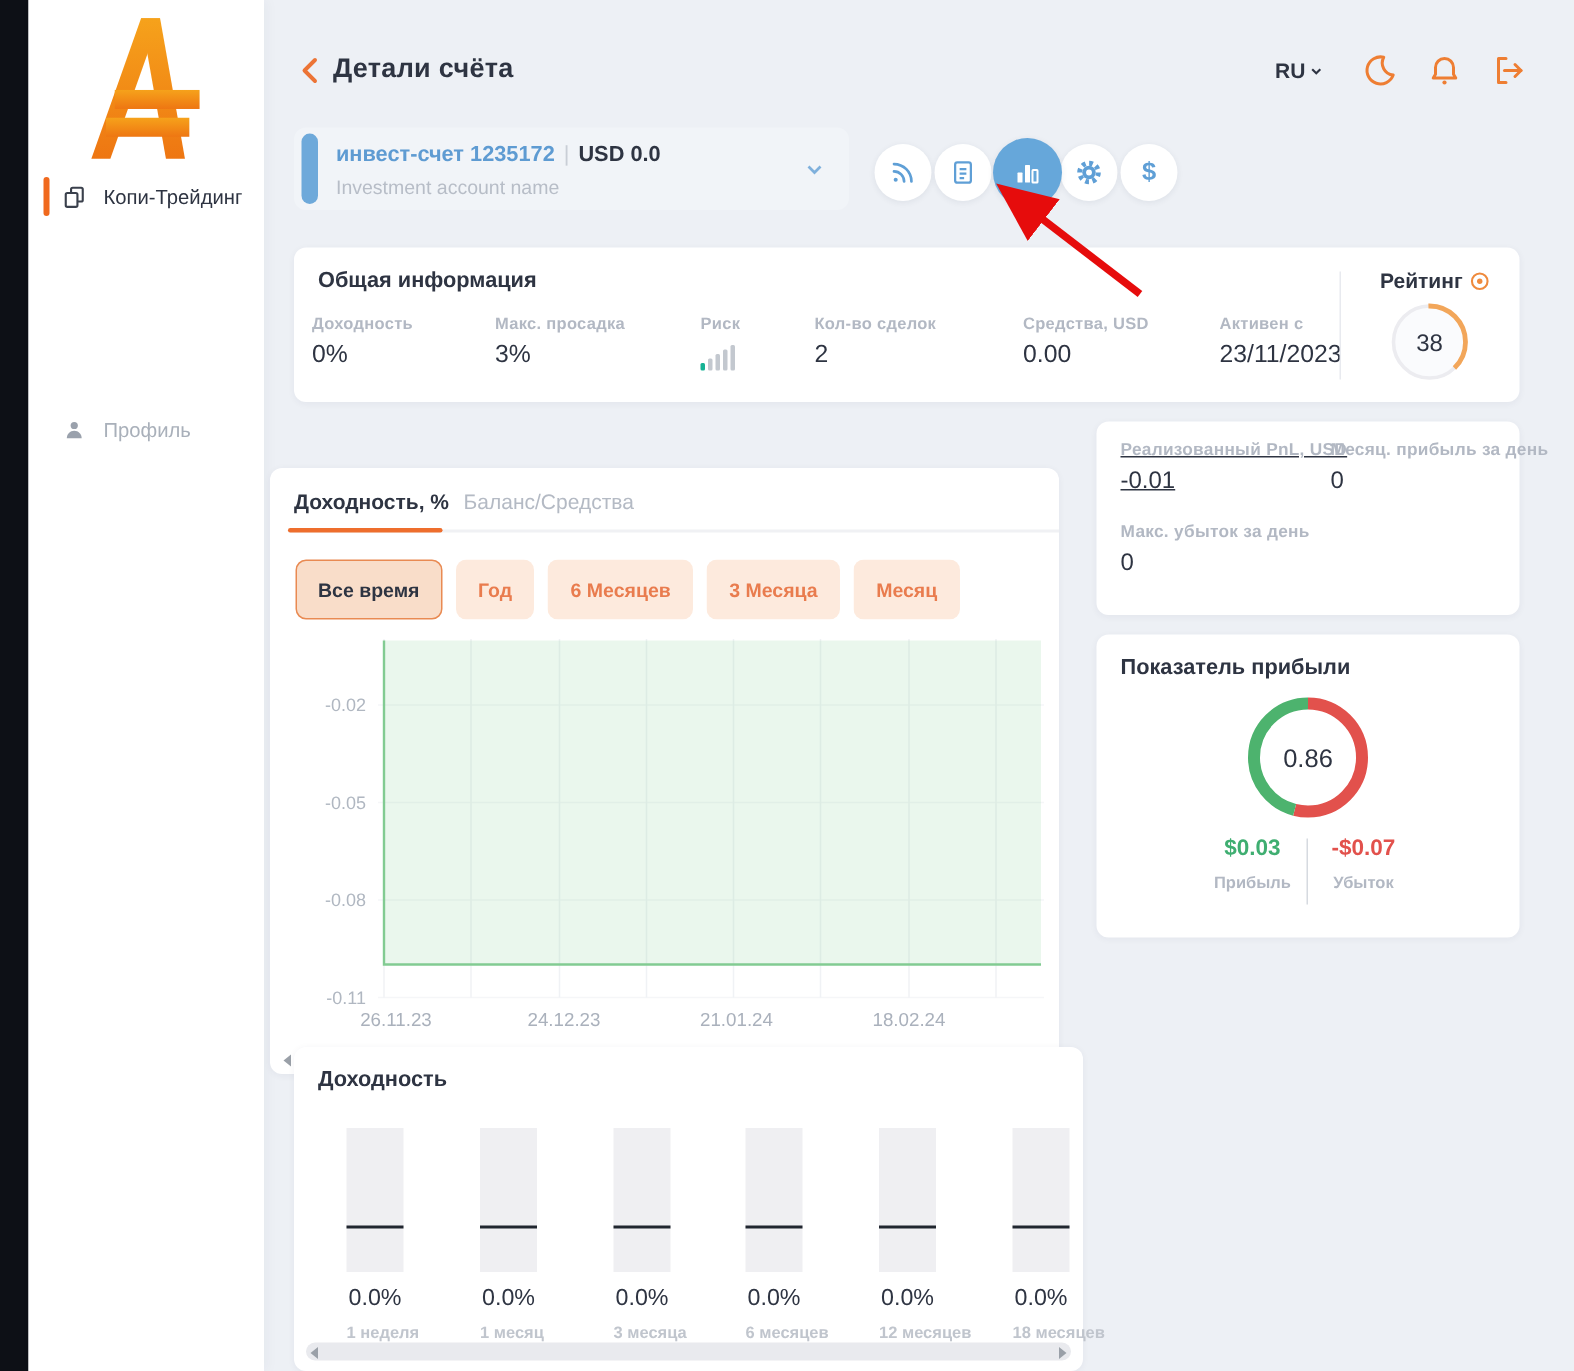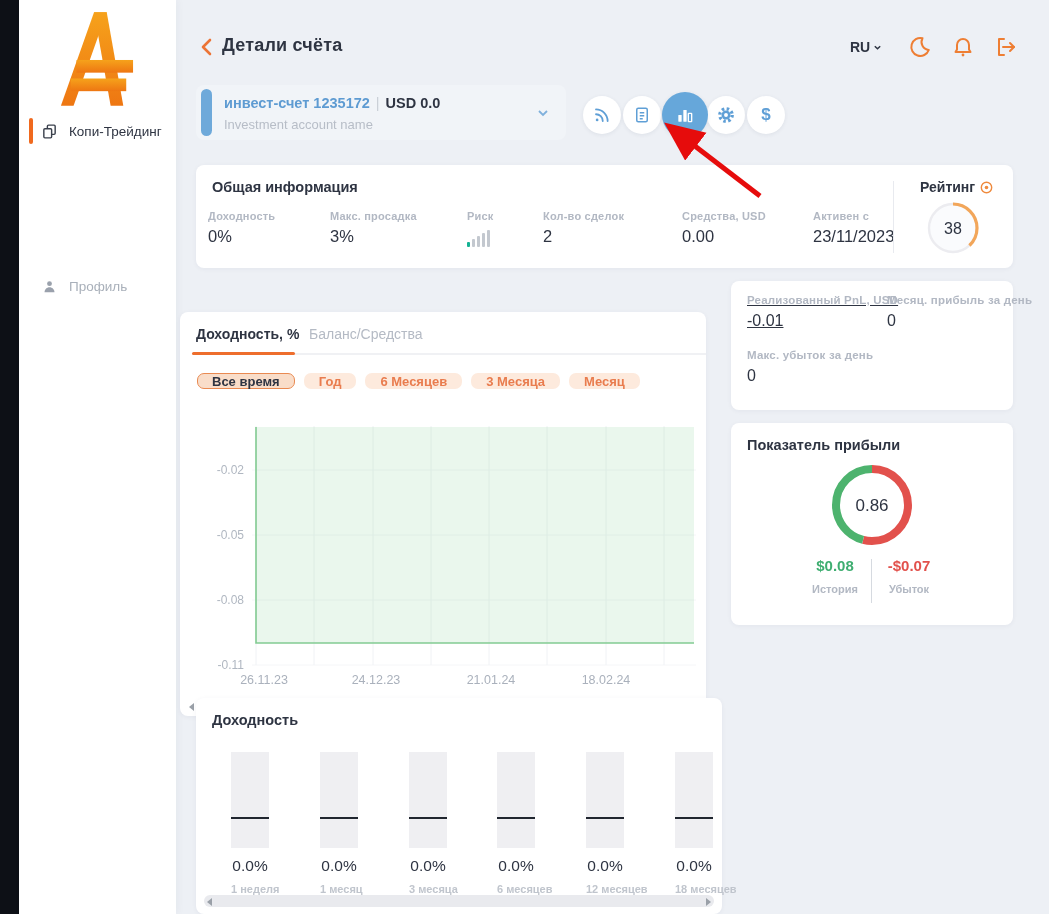--- a/index.html
+++ b/index.html
@@ -69,21 +69,21 @@
   .riskbars span:nth-child(1){ height:5px; background:#15b294; }
   .riskbars span:nth-child(2){ height:8px; } .riskbars span:nth-child(3){ height:11px; }
   .riskbars span:nth-child(4){ height:14px; } .riskbars span:nth-child(5){ height:17px; }
   
   .tabs { position:absolute; left:0; top:0; width:100%; height:43px; }
   .tab { position:absolute; top:14px; font-size:14px; font-weight:700; cursor:pointer; }
   .tab-0 { left:16px; color:#2e3442; } .tab-1 { left:129px; color:#b4bac4; font-weight:400; }
   .tabs-line { position:absolute; left:12px; right:0; top:41px; height:2px; background:#f0f1f4; }
   .tab-underline { position:absolute; left:12px; top:40px; width:103px; height:3px; border-radius:2px; background:#ee6e2d; z-index:1; }
   .filters { position:absolute; left:17px; top:61px; display:flex; gap:9px; }
-  .fbtn { height:16px; padding:0 14px; display:flex; align-items:center; border-radius:7px;
+  .fbtn { height:40px; padding:0 14px; display:flex; align-items:center; border-radius:7px;
           background:#fdeadd; color:#e97c4e; font-size:13px; font-weight:700; cursor:pointer; border:1.5px solid transparent; white-space:nowrap; }
   .fbtn.active { background:#f9ddc9; border-color:#e98a52; color:#2e3442; }
   .chart-svg { position:absolute; left:6px; top:112px; }
   .hscroll { position:absolute; height:12px; border-radius:6px; background:#fafafc; cursor:pointer; }
   .hscroll.chart { left:6px; right:6px; top:388px; background:transparent; }
   .hscroll.returns { left:8px; right:8px; top:197px; background:#e9eaee; }
   .hs-arrow { position:absolute; top:3px; width:0; height:0; border-top:4px solid transparent; border-bottom:4px solid transparent; }
   .hs-left  { left:3px;  border-right:5px solid #9aa0a8; }
   .hs-right { right:3px; border-left:5px solid #9aa0a8; }
   
@@ -345,22 +345,22 @@
   </section>
 
   <section class="card card-profit">
     <div class="card-h">Показатель прибыли</div>
     <svg class="donut" viewBox="0 0 96 96">
       <circle cx="48" cy="48" r="36" fill="none" stroke="#e2514c" stroke-width="8" pathLength="100" stroke-dasharray="54 46" transform="rotate(-90 48 48)"></circle>
       <circle cx="48" cy="48" r="36" fill="none" stroke="#4db36e" stroke-width="8" pathLength="100" stroke-dasharray="46 54" stroke-dashoffset="-54" transform="rotate(-90 48 48)"></circle>
       <text x="48" y="54" text-anchor="middle" font-size="17" fill="#2e3442">0.86</text>
     </svg>
     <div class="pi-col pi-profit">
-      <div class="pi-val">$0.08</div>
-      <div class="pi-lab">История</div>
+      <div class="pi-val">$0.03</div>
+      <div class="pi-lab">Прибыль</div>
     </div>
     <div class="pi-div"></div>
     <div class="pi-col pi-loss">
       <div class="pi-val">-$0.07</div>
       <div class="pi-lab">Убыток</div>
     </div>
   </section>
 
   <section class="card card-returns">
     <div class="card-h">Доходность</div>

